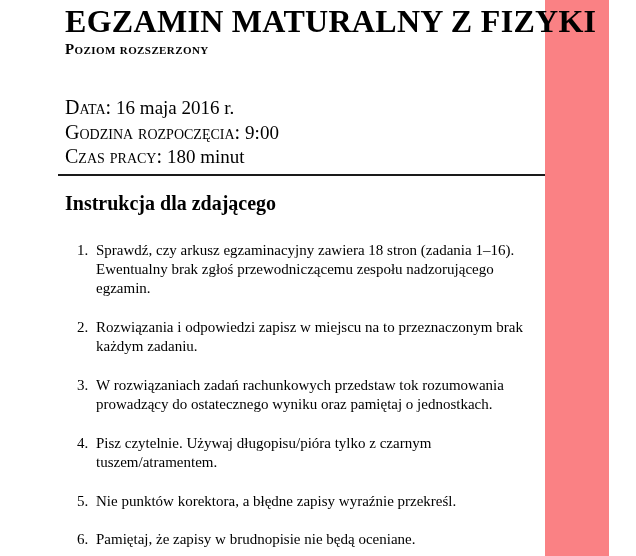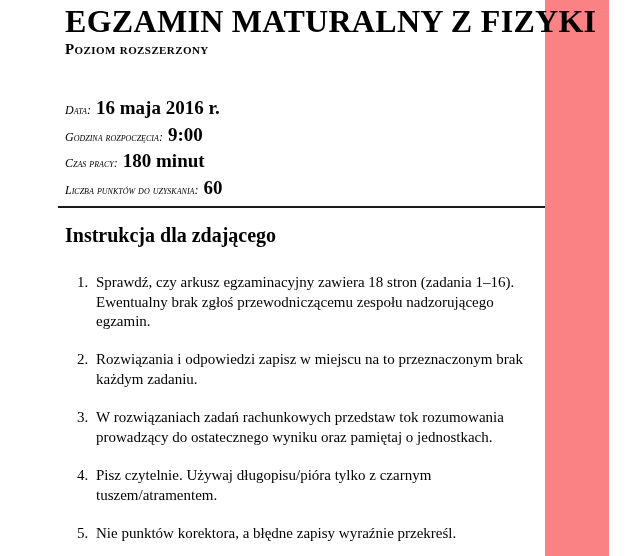--- a/index.html
+++ b/index.html
@@ -38,26 +38,25 @@
   }
   .exam-info {
     margin-top: 34px;
   }
   .exam-info .row {
     line-height: 23.5px;
     white-space: nowrap;
   }
   .exam-info .label {
     font-variant: small-caps;
-    font-size: 12px;
+    font-size: 20px;
     margin-right: 5px;
-    font-style: italic;
   }
   .exam-info .value {
-    font-weight: bold;
+    font-weight: normal;
     font-size: 19px;
     text-align: right;
   }
   .separator-line {
     border: none;
     border-top: 2px solid #1a1a1a;
     margin: 4px 0 0 -7px;
     width: 487px;
   }
   .instructions-heading {
@@ -91,23 +90,20 @@
   <div class="exam-info">
     <div class="row">
       <span class="label">Data:</span><span class="value">16 maja 2016 r.</span>
     </div>
     <div class="row">
       <span class="label">Godzina rozpoczęcia:</span><span class="value">9:00</span>
     </div>
     <div class="row">
       <span class="label">Czas pracy:</span><span class="value">180 minut</span>
     </div>
-    <div class="row">
-      <span class="label">Liczba punktów do uzyskania:</span><span class="value">60</span>
-    </div>
   </div>
 
   <hr class="separator-line">
 
   <div class="instructions-heading">Instrukcja dla zdającego</div>
 
   <ol class="instructions">
     <li>Sprawdź, czy arkusz egzaminacyjny zawiera 18 stron (zadania 1–16).
 Ewentualny brak zgłoś przewodniczącemu zespołu nadzorującego
 egzamin.</li>

